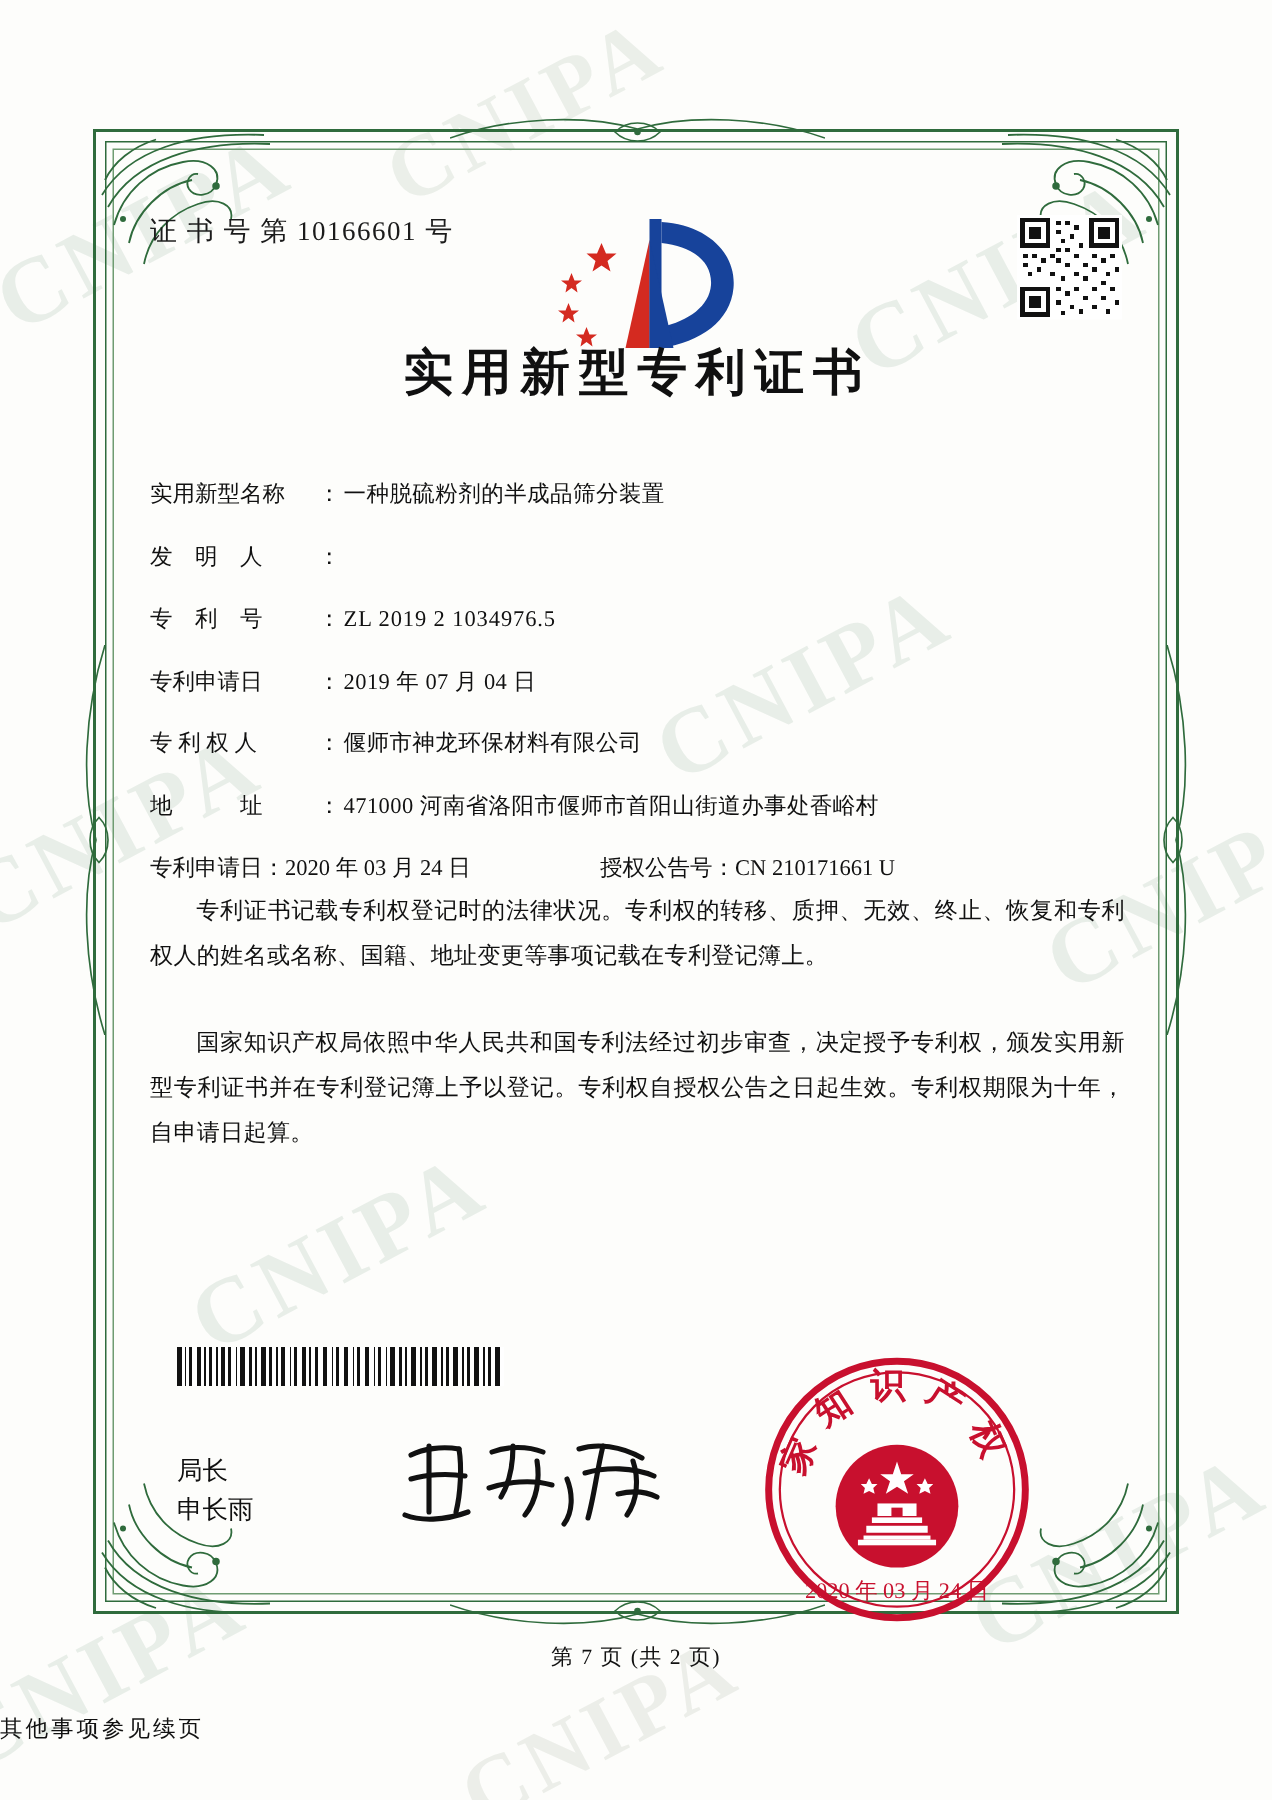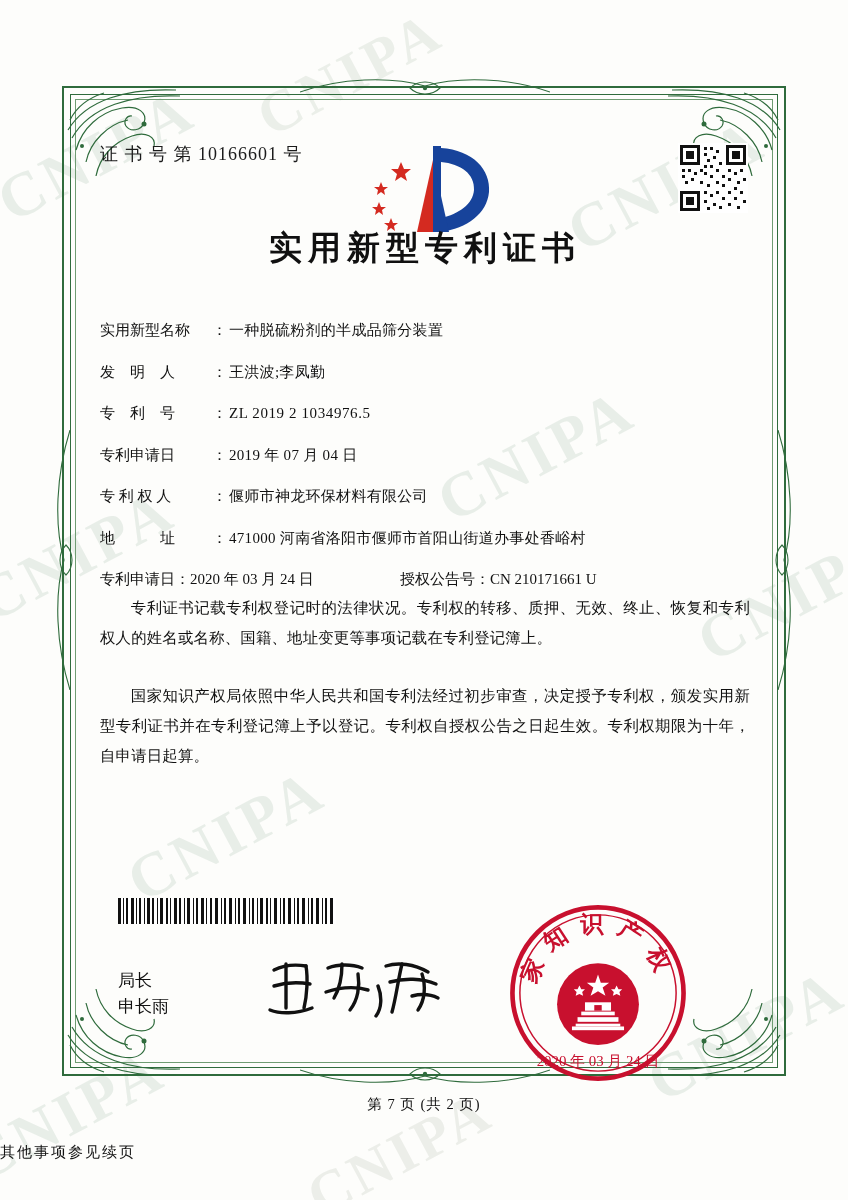--- a/index.html
+++ b/index.html
@@ -383,21 +383,20 @@
 
       <div class="field-row">
         <span class="field-label tight">实用新型名称</span>
         <span class="field-colon">：</span>
         <span class="field-value">一种脱硫粉剂的半成品筛分装置</span>
       </div>
 
       <div class="field-row">
         <span class="field-label tight">发　明　人</span>
         <span class="field-colon">：</span>
-        <span class="field-value">王洪波;李凤勤</span>
       </div>
 
       <div class="field-row">
         <span class="field-label tight">专　利　号</span>
         <span class="field-colon">：</span>
         <span class="field-value mono">ZL 2019 2 1034976.5</span>
       </div>
 
       <div class="field-row">
         <span class="field-label tight">专利申请日</span>

